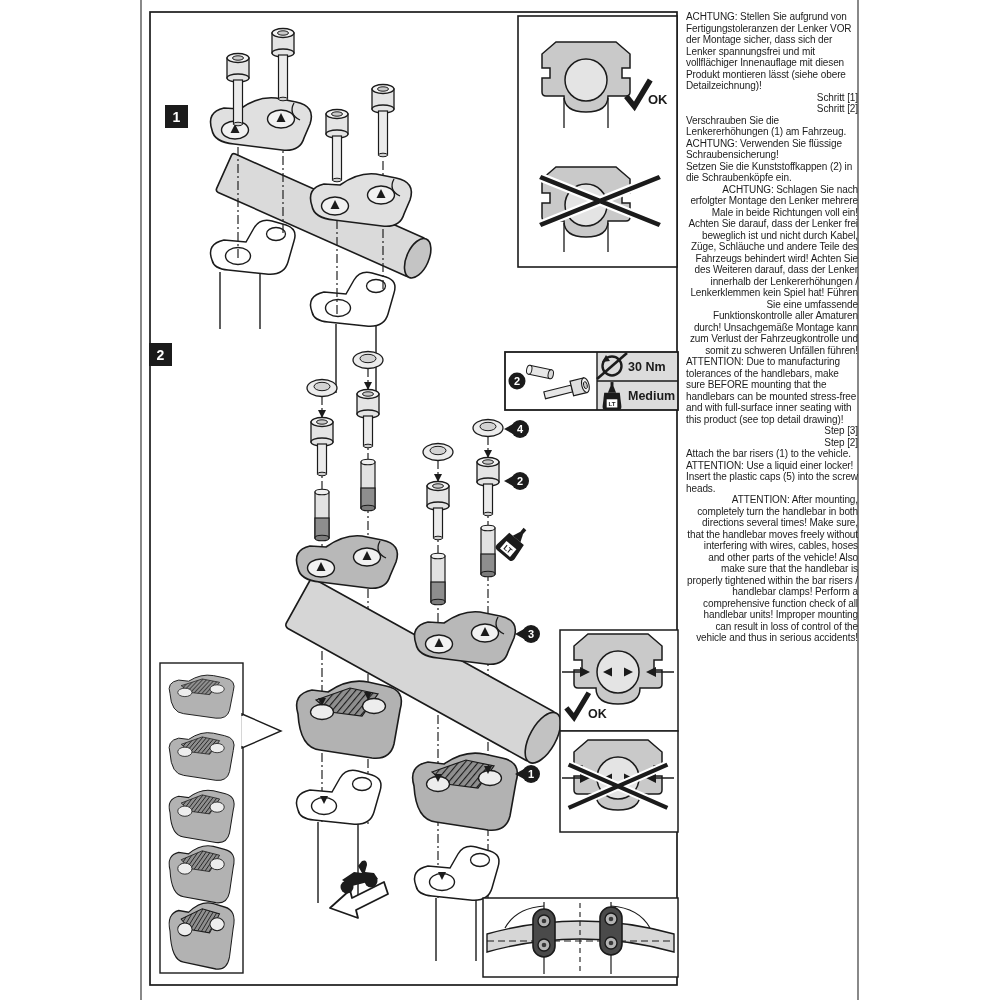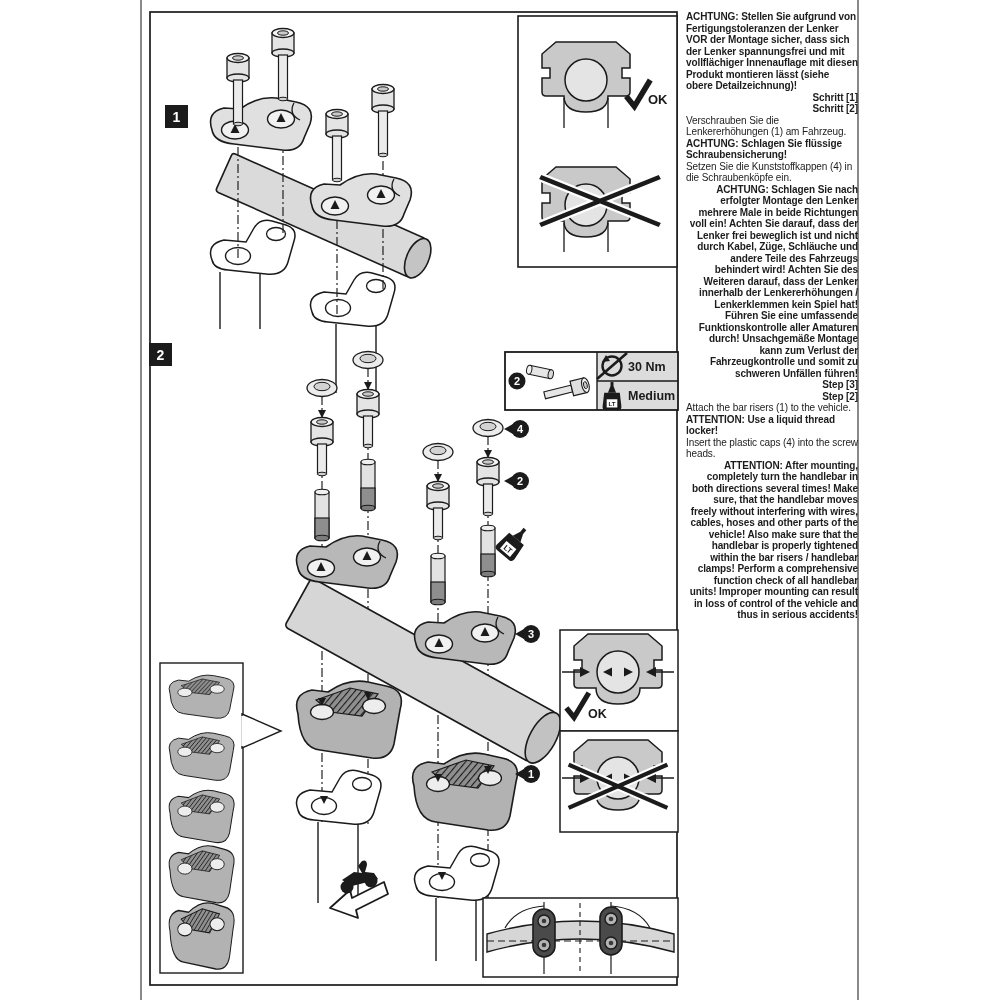--- a/index.html
+++ b/index.html
@@ -3,21 +3,21 @@
 <meta charset="utf-8">
 <style>
   html,body{margin:0;padding:0;background:#fff;}
   .sheet{position:relative;width:1000px;height:1000px;background:#fff;overflow:hidden;
          font-family:"Liberation Sans",sans-serif;color:#1b1b1b;}
   svg.art{position:absolute;left:0;top:0;}
   svg text{font-family:"Liberation Sans",sans-serif;}
   .text-col{position:absolute;left:686px;top:11px;width:172px;font-size:10px;line-height:11.5px;
             letter-spacing:-0.1px;color:#1c1c1c;}
   .text-col p,.text-col h3{margin:0;font-size:10px;line-height:11.5px;}
-  .b,.text-col h3{font-weight:700;}
+  .b,.text-col h3{font-weight:400;}
   .sec{margin-top:5px;text-align:right;}
   .lang{margin-top:16px;}
 </style>
 </head>
 <body>
 
 <div class="sheet">
 
 <svg class="art" width="1000" height="1000" viewBox="0 0 1000 1000">
   <defs>
@@ -335,25 +335,26 @@
       <circle cx="611" cy="943" r="2.3" fill="#3a3a3a"></circle>
     </g>
   </g>
 </svg>
 
 <aside class="text-col">
   <p class="b">ACHTUNG: Stellen Sie aufgrund von Fertigungstoleranzen der Lenker VOR der Montage sicher, dass sich der Lenker spannungsfrei und mit vollflächiger Innenauflage mit diesen Produkt montieren lässt (siehe obere Detailzeichnung)!</p>
   <h3 class="sec">Schritt [1]</h3>
   <h3 class="sec">Schritt [2]</h3>
   <p>Verschrauben Sie die Lenkererhöhungen (1) am Fahrzeug.</p>
-  <p class="b">ACHTUNG: Schlagen Sie flüssige Schraubensicherung!</p>
-  <p>Setzen Sie die Kunststoffkappen (4) in die Schraubenköpfe ein.</p>
+  <p class="b">ACHTUNG: Verwenden Sie flüssige Schraubensicherung!</p>
+  <p>Setzen Sie die Kunststoffkappen (2) in die Schraubenköpfe ein.</p>
   <p class="b sec">ACHTUNG: Schlagen Sie nach erfolgter Montage den Lenker mehrere Male in beide Richtungen voll ein! Achten Sie darauf, dass der Lenker frei beweglich ist und nicht durch Kabel, Züge, Schläuche und andere Teile des Fahrzeugs behindert wird! Achten Sie des Weiteren darauf, dass der Lenker innerhalb der Lenkererhöhungen / Lenkerklemmen kein Spiel hat! Führen Sie eine umfassende Funktionskontrolle aller Amaturen durch! Unsachgemäße Montage kann zum Verlust der Fahrzeugkontrolle und somit zu schweren Unfällen führen!</p>
 
+  <p class="b lang">ATTENTION: Due to manufacturing tolerances of the handlebars, make sure BEFORE mounting that the handlebars can be mounted stress-free and with full-surface inner seating with this product (see top detail drawing)!</p>
   <h3 class="sec">Step [3]</h3>
   <h3 class="sec">Step [2]</h3>
   <p>Attach the bar risers (1) to the vehicle.</p>
-  <p class="b">ATTENTION: Use a liquid thread locker!</p>
-  <p>Insert the plastic caps (4) into the screw heads.</p>
+  <p class="b">ATTENTION: Use a liquid einer locker!</p>
+  <p>Insert the plastic caps (5) into the screw heads.</p>
   <p class="b sec">ATTENTION: After mounting, completely turn the handlebar in both directions several times! Make sure, that the handlebar moves freely without interfering with wires, cables, hoses and other parts of the vehicle! Also make sure that the handlebar is properly tightened within the bar risers / handlebar clamps! Perform a comprehensive function check of all handlebar units! Improper mounting can result in loss of control of the vehicle and thus in serious accidents!</p>
 </aside>
 
 </div>
 
 </body></html>

